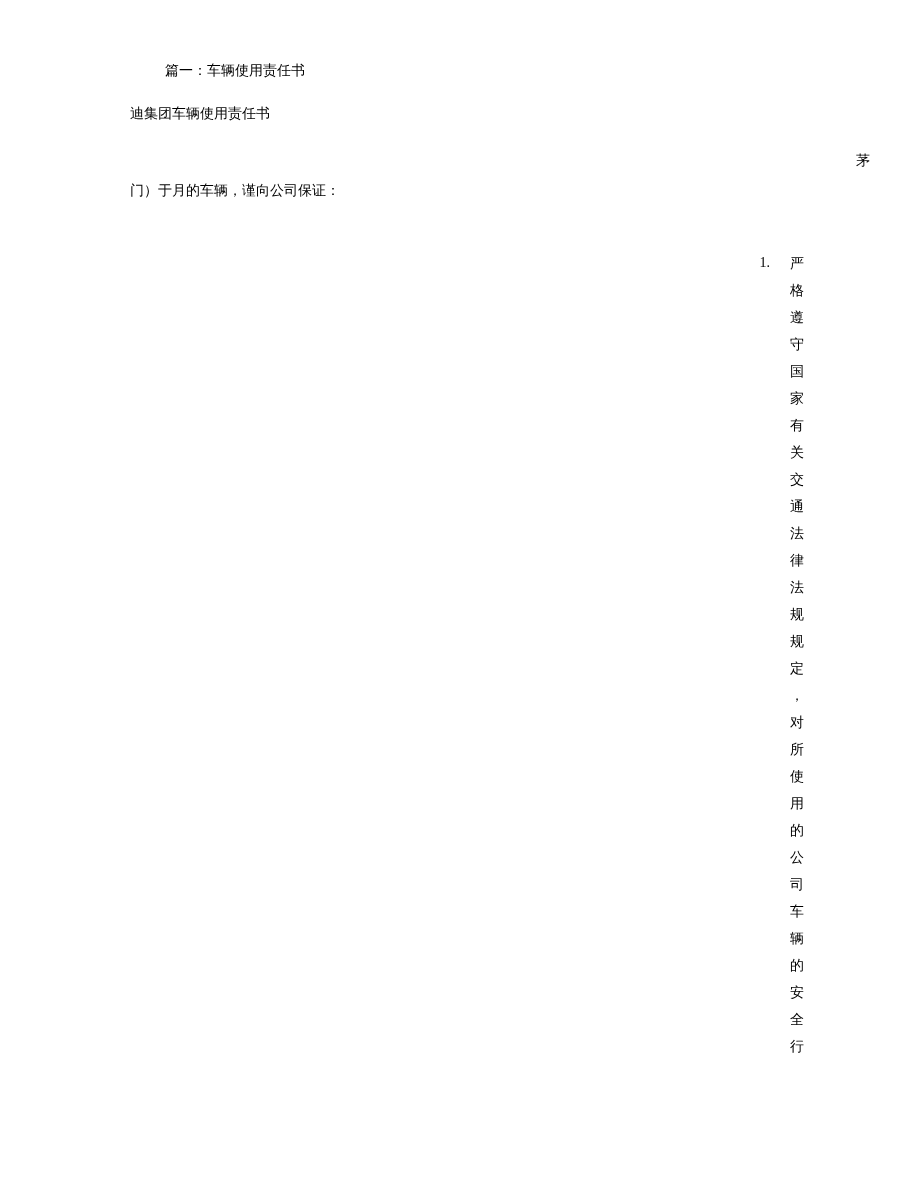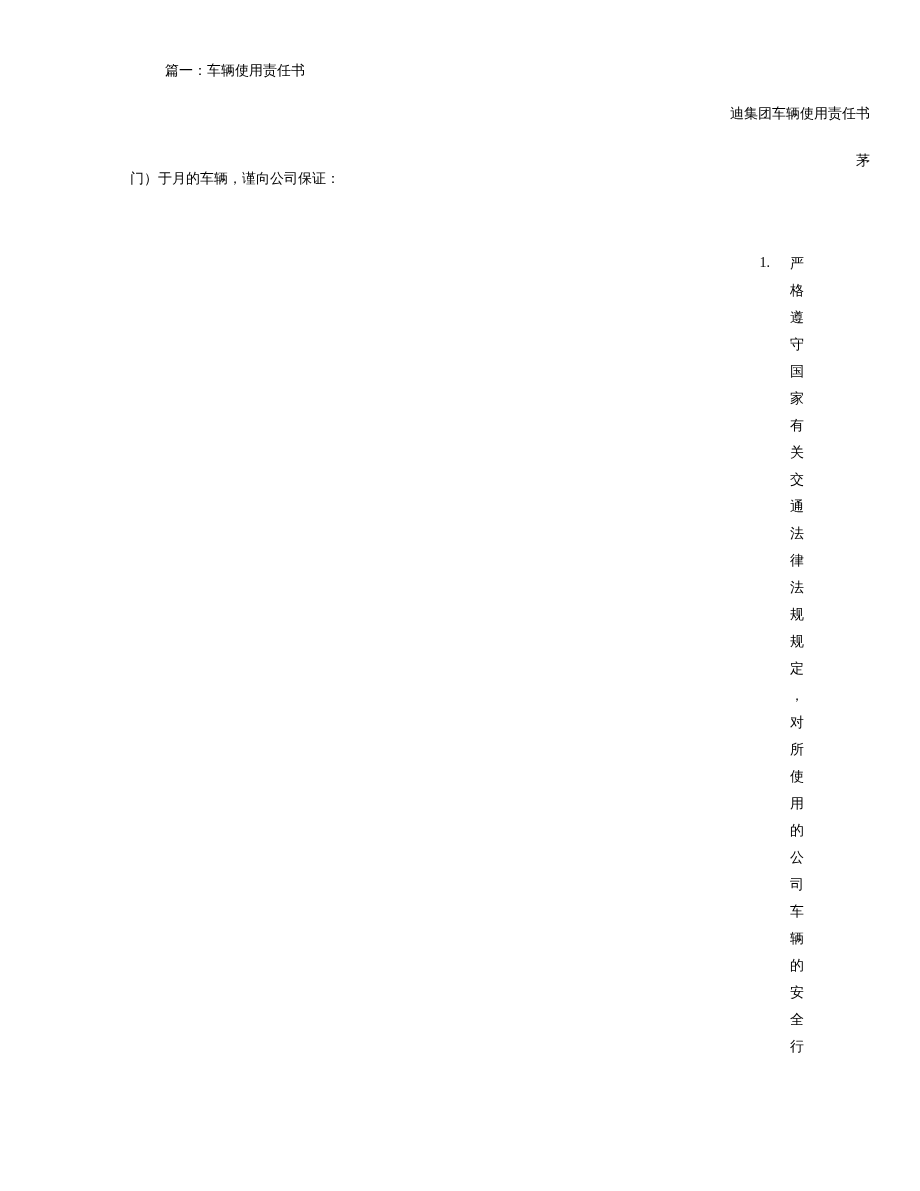--- a/index.html
+++ b/index.html
@@ -25,22 +25,21 @@
     .title-line {
       margin-left: 35px;
       margin-bottom: 18px;
     }
     .right-char {
       position: absolute;
       right: 50px;
       top: 148px;
     }
     .subtitle-line {
-      margin-bottom: 40px;
-      text-align: right;
+      margin-bottom: 52px;
     }
     .content-line {
       margin-bottom: 28px;
     }
     .vertical-column {
       position: absolute;
       right: 115px;
       top: 250px;
       width: 16px;
       text-align: center;

